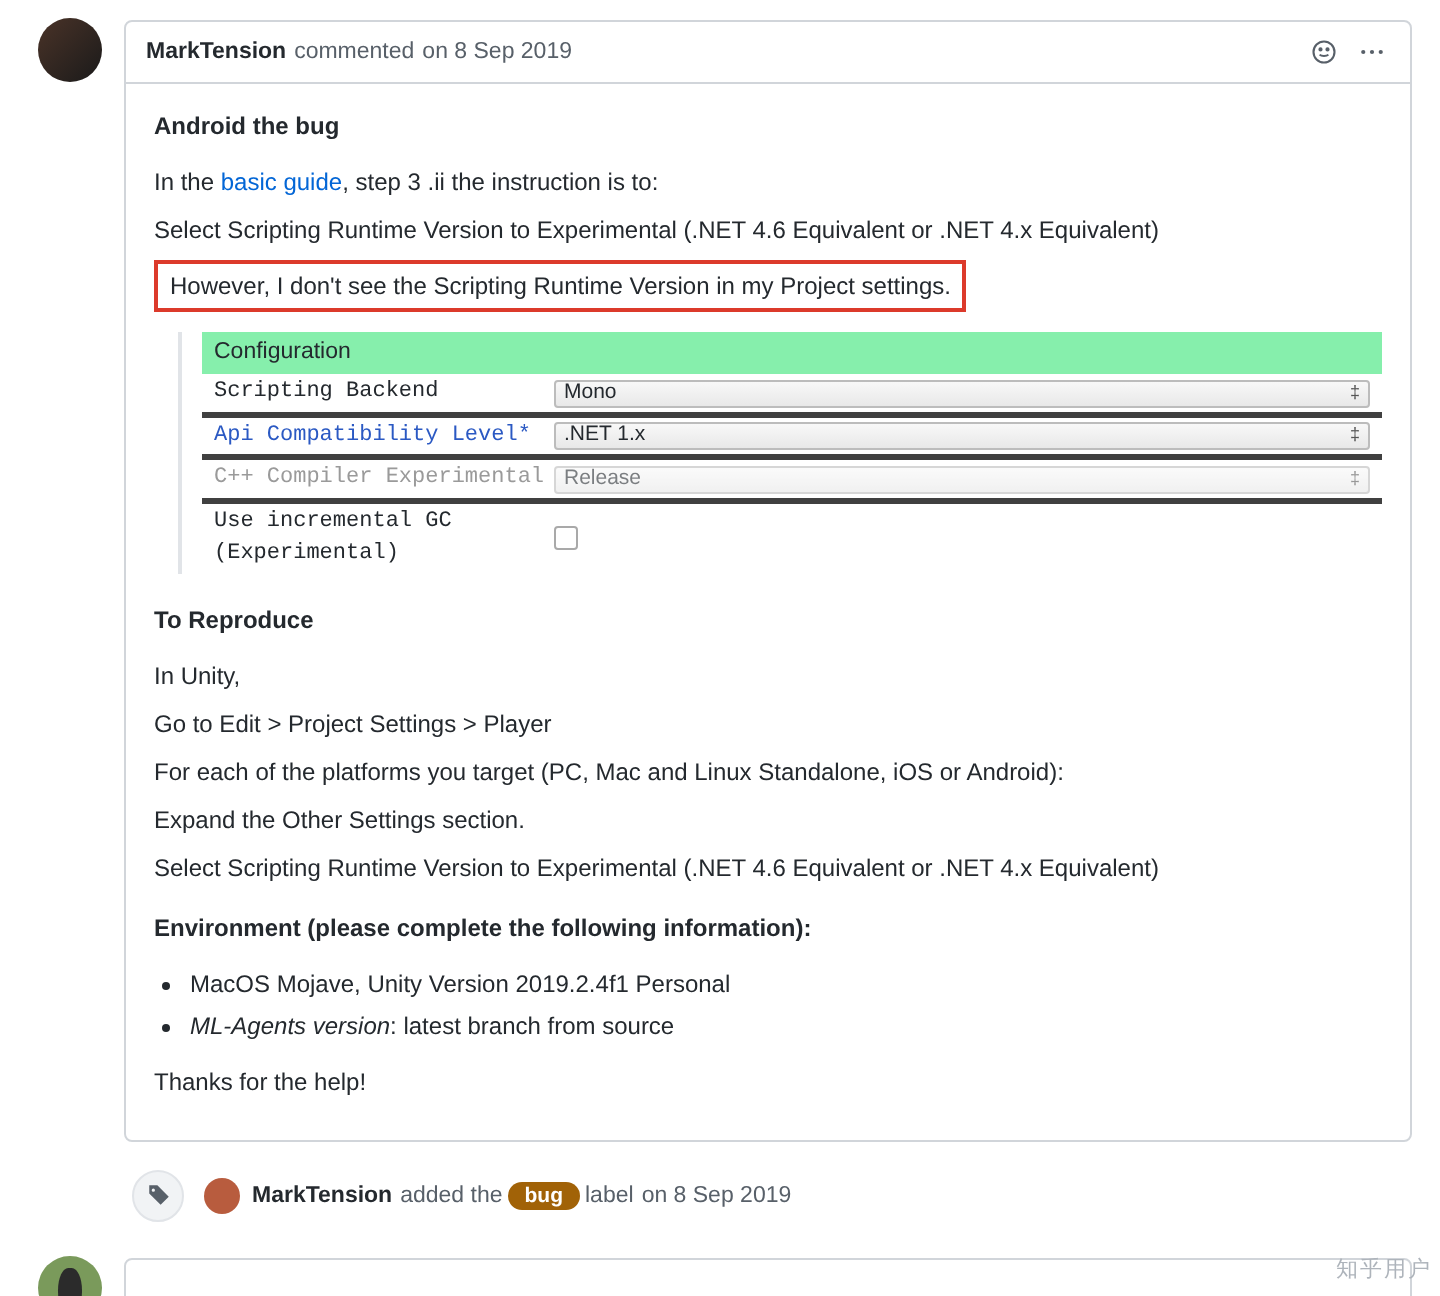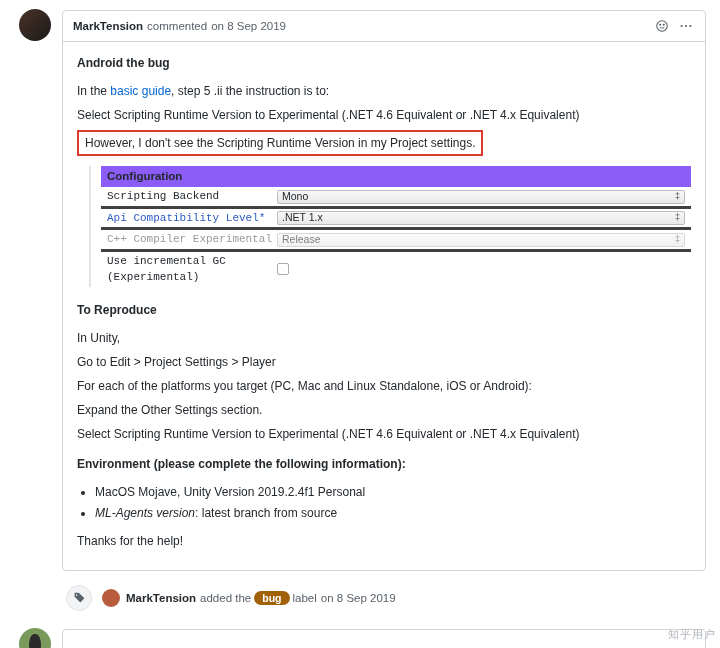--- a/index.html
+++ b/index.html
@@ -43,21 +43,21 @@
   .comment-body { padding: 10px 14px 14px 14px; font-size: 12px; line-height: 1.5; }
   .comment-body h4 { margin: 2px 0 10px 0; font-size: 12px; }
   .comment-body p { margin: 0 0 6px 0; }
   .link { color: #0366d6; cursor: pointer; }
   .redbox { border: 2px solid #dc3a2b; padding: 2px 6px; display:inline-block; }
   .config-panel {
     margin: 10px 0 14px 12px;
     border-left: 2px solid #e1e4e8;
     padding-left: 10px;
   }
-  .config-title { font-weight: 700; font-size: 11.5px; background:#8b5cf6; padding:2px 6px; display:block; }
+  .config-title { font-weight: 400; font-size: 11.5px; background:#86efac; padding:2px 6px; display:block; }
   .config-row { display:flex; align-items:center; padding:1px 6px; font-size:11px; border-top:3px solid #404040;}
   .config-row.first{border-top:none;}
   .config-row .lbl { width: 170px; font-family: Liberation Mono, monospace; }
   .config-row .lbl.blue { color: #2b59c3; }
   .config-row .lbl.grey { color: #9a9a9a; }
   .dropdown {
     flex:1; background: linear-gradient(#f8f8f8,#e8e8e8);
     border:1px solid #bcbcbc; border-radius:2px;
     height:14px; font-size:10.5px; padding:0 4px; display:flex; align-items:center; justify-content:space-between;
   }
@@ -110,21 +110,21 @@
         <svg width="14" height="14" viewBox="0 0 16 16" fill="currentColor">
             <circle cx="3" cy="8" r="1.2"></circle>
             <circle cx="8" cy="8" r="1.2"></circle>
             <circle cx="13" cy="8" r="1.2"></circle>
           </svg>
       </span>
     </div>
     <div class="comment-body">
       <h4>Android the bug</h4>
       <p>
-        <span>In the </span><span class="link">basic guide</span><span>, step 5 .ii the instruction is to:</span>
+        <span>In the </span><span class="link">basic guide</span><span>, step 3 .ii the instruction is to:</span>
       </p>
       <p>Select Scripting Runtime Version to Experimental (.NET 4.6 Equivalent or .NET 4.x Equivalent)</p>
       <span class="redbox">However, I don't see the Scripting Runtime Version in my Project settings.</span>
 
       <div class="config-panel">
         <span class="config-title">Configuration</span>
         <div class="config-row first">
           <span class="lbl">Scripting Backend</span>
           <span class="dropdown">
               <span>Mono</span>

